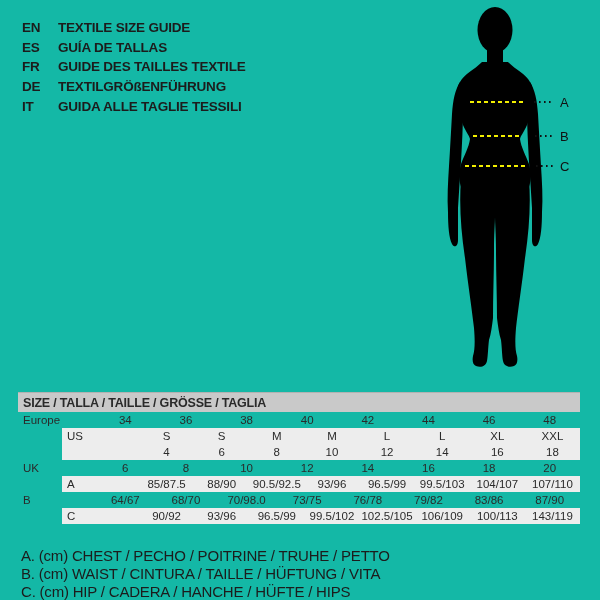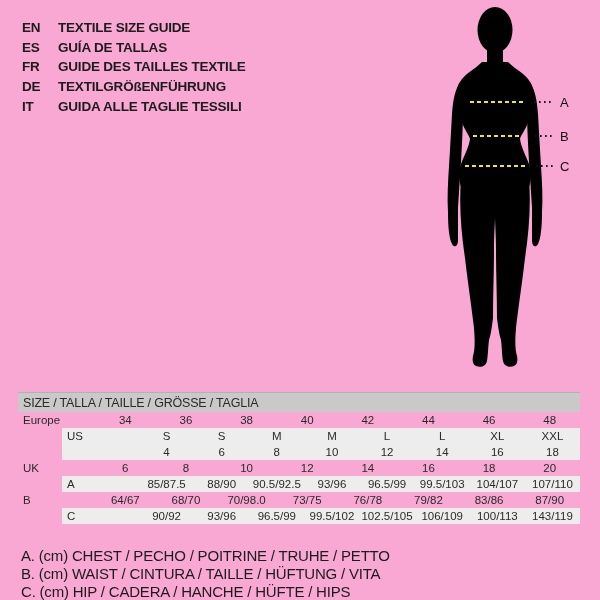--- a/index.html
+++ b/index.html
@@ -1,35 +1,35 @@
 <!DOCTYPE html>
 <html><head>
 <meta charset="utf-8">
 <style>
   html,body{margin:0;padding:0;background:#ffffff;}
   .canvas{
-    position:relative;width:600px;height:600px;background:#f9a8d4;overflow:hidden;
+    position:relative;width:600px;height:600px;background:#14b8a6;overflow:hidden;
     font-family:"Liberation Sans","DejaVu Sans",sans-serif;color:#1c1c1c;
   }
   
   .lang-block{position:absolute;left:22px;top:18px;}
   .lang-row{display:flex;height:19.6px;align-items:center;}
   .lang-code{width:36px;font-weight:bold;font-size:13.5px;letter-spacing:-0.2px;}
   .lang-label{font-weight:bold;font-size:13.5px;letter-spacing:-0.2px;white-space:nowrap;}
   
   .silhouette{position:absolute;left:440px;top:4px;width:120px;height:366px;}
   .marker-label{position:absolute;left:560px;font-size:13px;font-weight:400;color:#111;}
   .marker-a{top:95px;} .marker-b{top:129px;} .marker-c{top:159px;}
   
   .section-title{position:absolute;left:21px;top:368px;font-size:13px;font-weight:bold;letter-spacing:-0.2px;}
   
   .size-table{position:absolute;left:18px;top:392px;width:562px;}
   .table-header{
     height:20px;line-height:20px;background:#c9c9c9;border-top:1px solid #b2b2b2;
-    font-size:12.5px;font-weight:normal;padding-left:5px;box-sizing:border-box;letter-spacing:-0.2px;color:#2a2a2a;
+    font-size:12.5px;font-weight:bold;padding-left:5px;box-sizing:border-box;letter-spacing:-0.2px;color:#2a2a2a;
   }
   .t-row{display:grid;grid-template-columns:77px repeat(8,1fr);height:16px;align-items:center;}
   .t-row.shaded{background:#ededed;margin-left:44px;}
   .t-label{font-size:11.5px;padding-left:5px;text-align:left;color:#2a2a2a;}
   .t-cell{font-size:11.5px;text-align:center;color:#2a2a2a;white-space:nowrap;}
   
   .legend{position:absolute;left:21px;top:547px;}
   .legend-line{font-size:15px;font-weight:normal;line-height:18.2px;letter-spacing:-0.2px;white-space:nowrap;}
 </style>
 </head>

